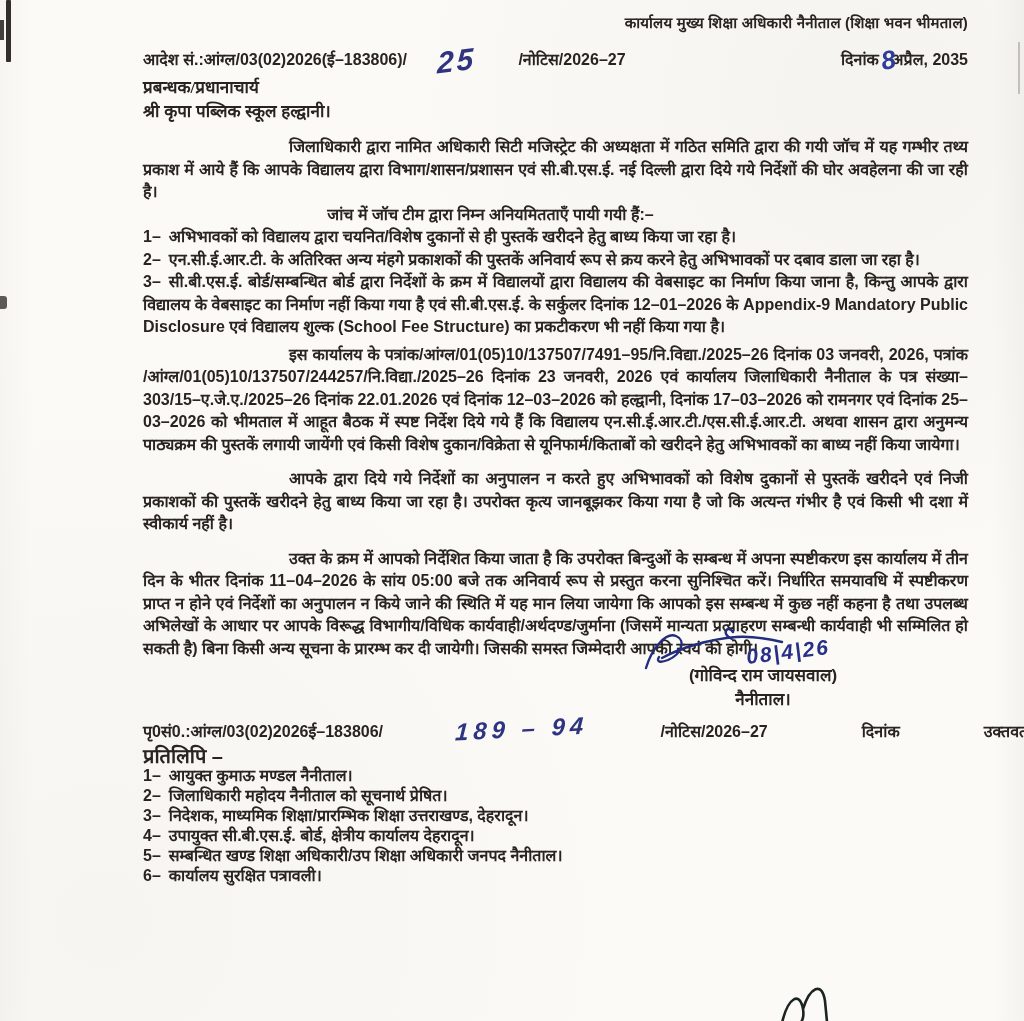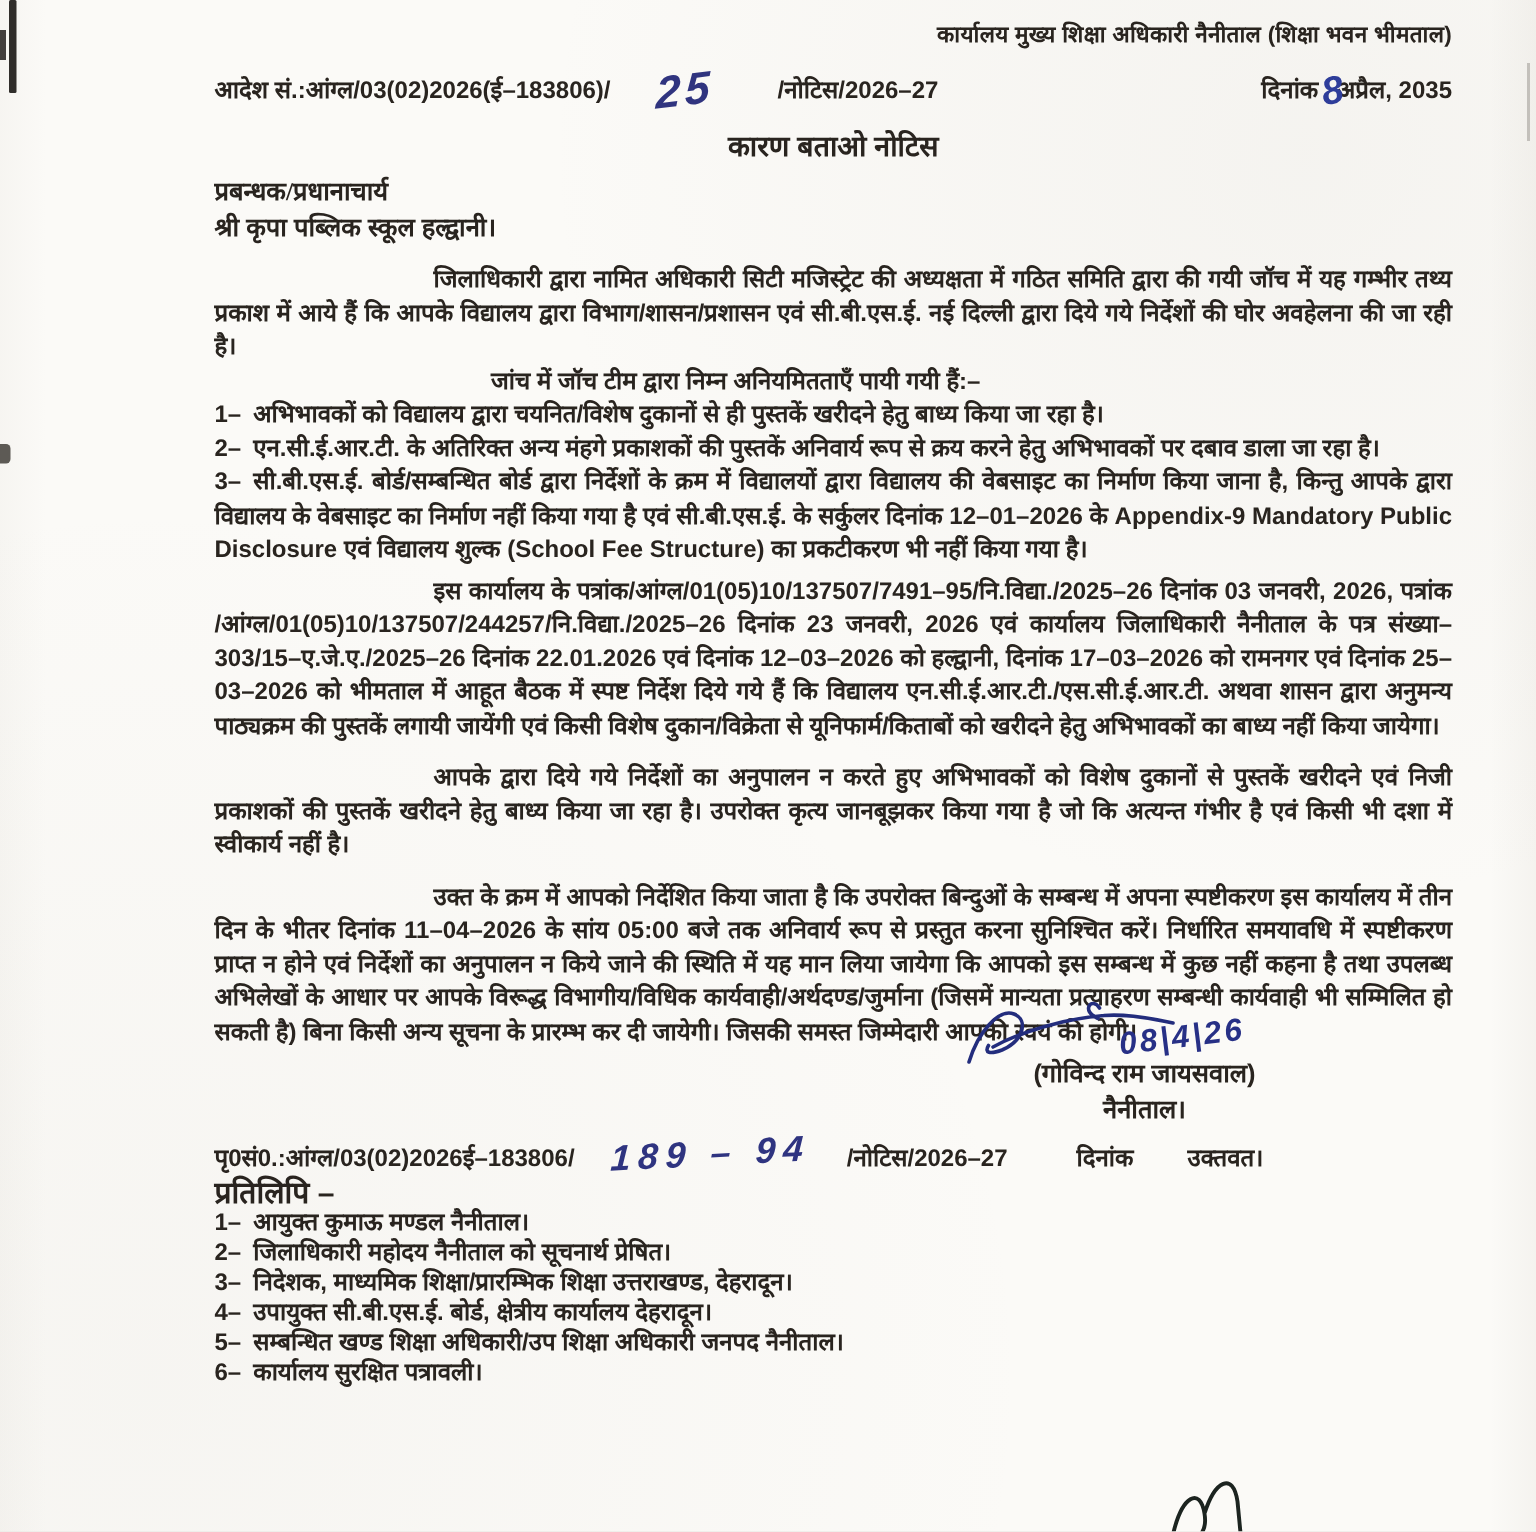--- a/index.html
+++ b/index.html
@@ -28,21 +28,21 @@
   .addr .a1{font-weight:700;font-family:Liberation Serif, serif;}
   .body{margin-top:4px;font-size:16px;line-height:22.5px;text-align:justify;}
   .body p{margin:0;}
   p.ind{text-indent:146px;margin-top:12px;}
   .findings-head{text-align:center;padding-right:130px;text-indent:0 !important;}
   .body .gap{margin-top:5px;}
   .item .num{padding-right:8px;}
   .sig{position:relative;width:270px;margin:-34px 70px 0 auto;text-align:center;font-size:17px;line-height:24px;font-weight:700;}
   .sig-scribble{display:block;margin:0 auto -10px 8px;}
   .sig-datehw{position:absolute;top:14px;left:118px;font-size:21px;color:#273086;transform:rotate(-7deg);letter-spacing:2px;font-style:italic;}
-  .endorse{display:flex;align-items:baseline;margin-top:8px;font-size:16px;white-space:nowrap;}
+  .endorse{display:flex;align-items:baseline;margin-top:8px;font-size:16px;white-space:nowrap;gap:48px;}
   .hw-num2{font-size:24px;line-height:14px;color:#2f3480;margin:0 24px;transform:rotate(-3deg) skewX(-6deg);letter-spacing:5px;}
   .endorse .dl{margin-left:46px;}
   .endorse .dv{margin-left:36px;}
   .copy-head{font-size:20px;line-height:20px;margin-top:4px;}
   .copies{font-size:16px;line-height:20px;}
   .copies p{margin:0;}
   .copies .num{padding-right:8px;}
   
   .art{position:absolute;}
   .art-bar{left:6px;top:0;width:5px;height:62px;background:#15120f;opacity:.88;border-radius:1px;}
@@ -69,21 +69,20 @@
       <span>आदेश सं.:आंग्ल/03(02)2026(ई–183806)/</span>
       <span class="hand hw-num">25</span>
       <span class="mid">/नोटिस/2026–27</span>
       <span class="datepart">
         <span>दिनांक</span>
         <span class="hand hw-day">8</span>
         <span>अप्रैल, 2035</span>
       </span>
     </div>
 
-    <p class="notice-title">कारण बताओ नोटिस</p>
 
     <div class="addr">
       <div class="a1">प्रबन्धक/प्रधानाचार्य</div>
       <div>श्री कृपा पब्लिक स्कूल हल्द्वानी।</div>
     </div>
 
     <div class="body">
       <p class="ind">जिलाधिकारी द्वारा नामित अधिकारी सिटी मजिस्ट्रेट की अध्यक्षता में गठित समिति द्वारा की गयी जॉच में यह गम्भीर तथ्य प्रकाश में आये हैं कि आपके विद्यालय द्वारा विभाग/शासन/प्रशासन एवं सी.बी.एस.ई. नई दिल्ली द्वारा दिये गये निर्देशों की घोर अवहेलना की जा रही है।</p>
       <p class="findings-head">जांच में जॉच टीम द्वारा निम्न अनियमितताएँ पायी गयी हैं:–</p>
       <p class="item"><span class="num">1–</span><span>अभिभावकों को विद्यालय द्वारा चयनित/विशेष दुकानों से ही पुस्तकें खरीदने हेतु बाध्य किया जा रहा है।</span></p>

